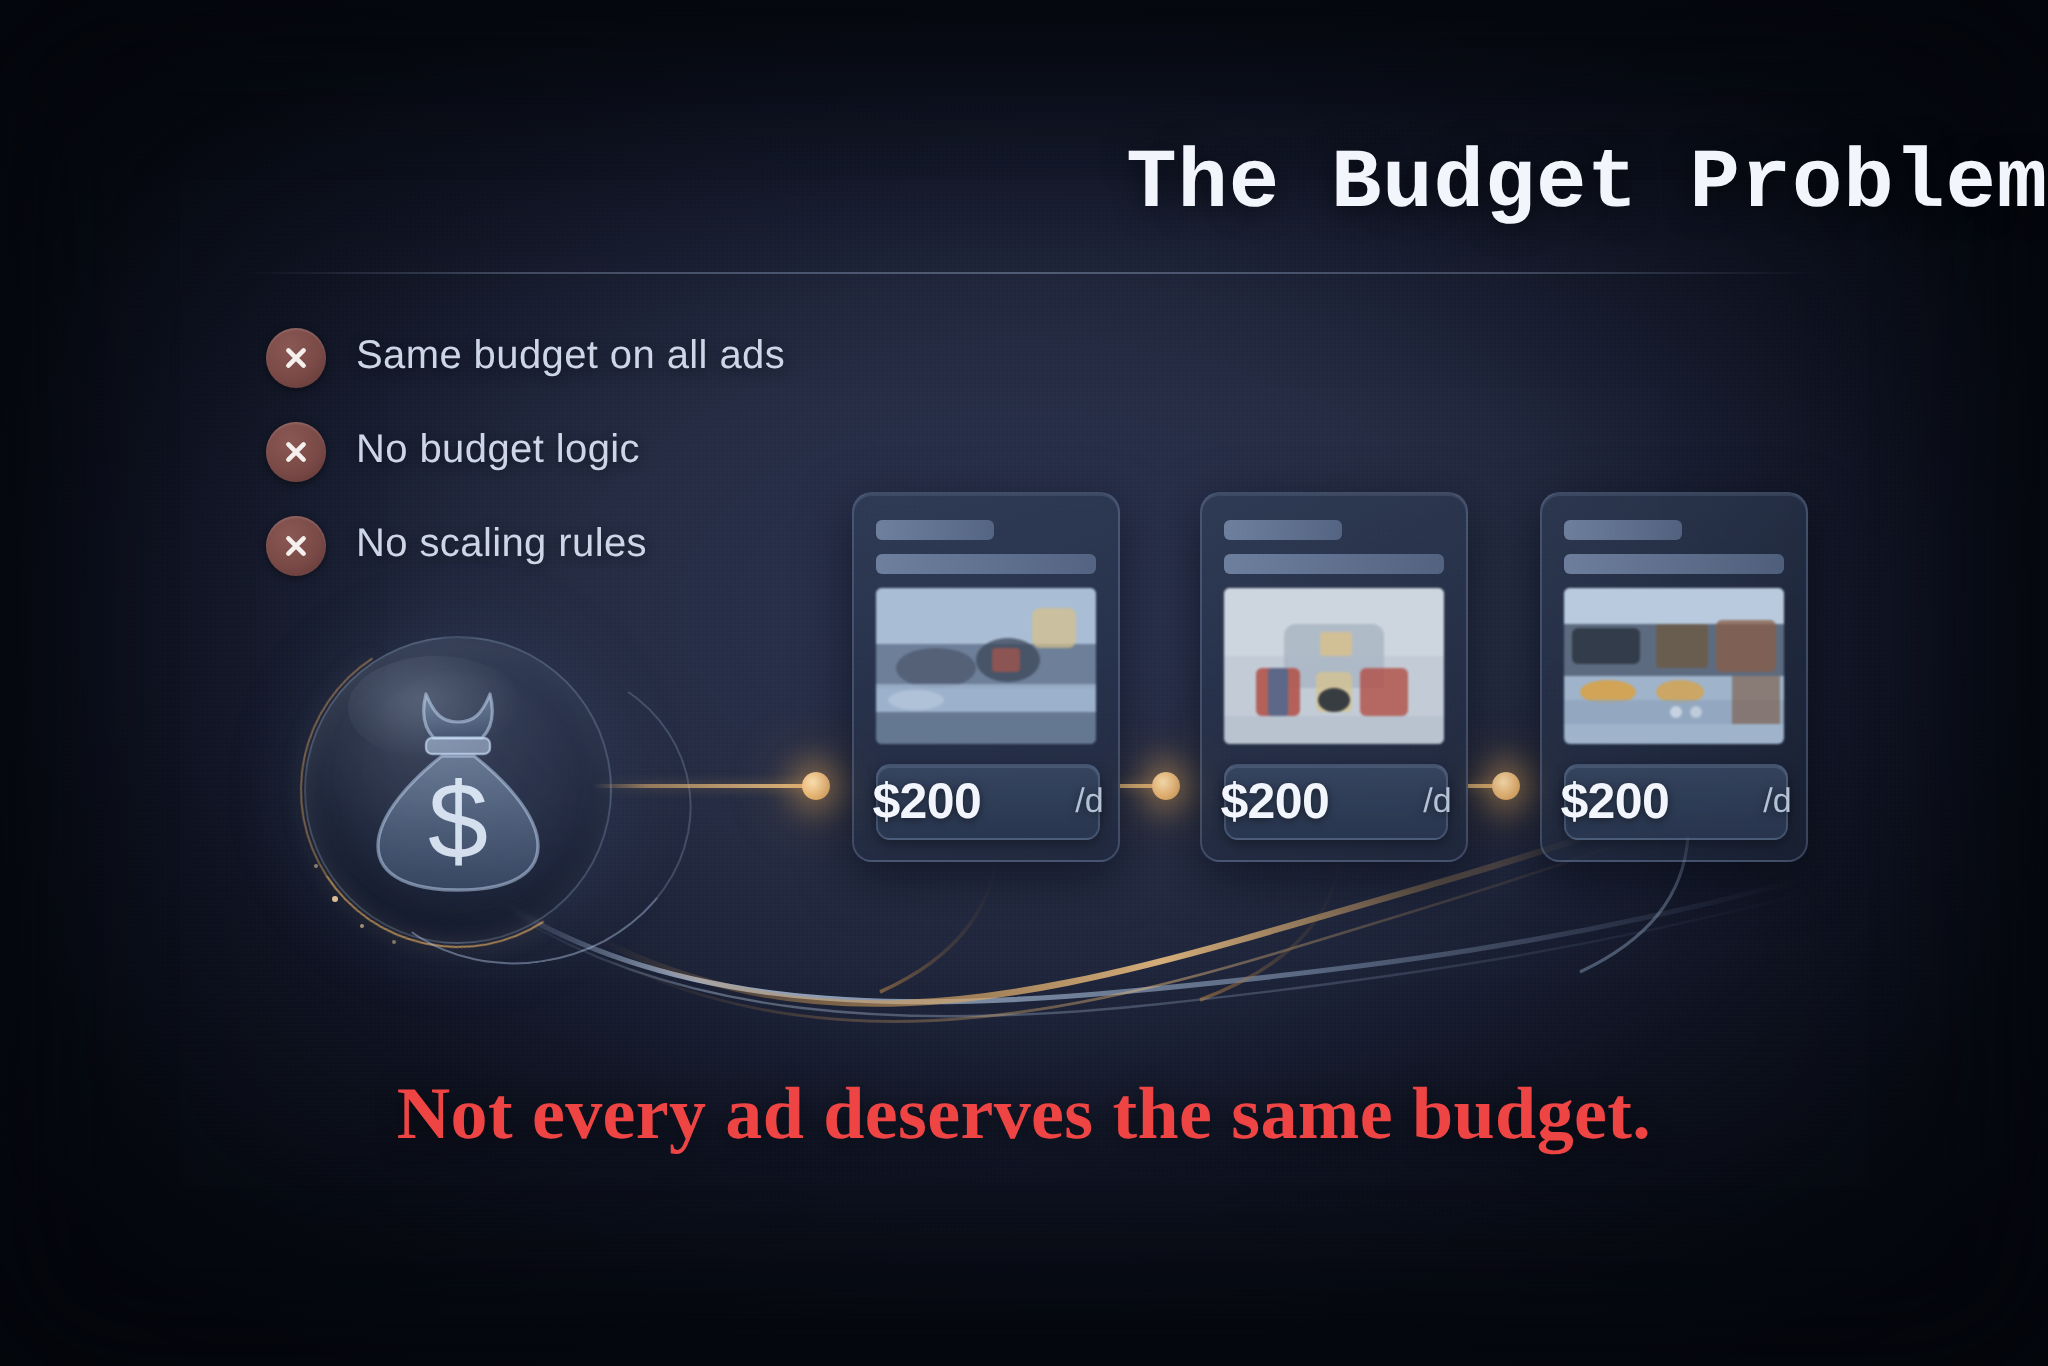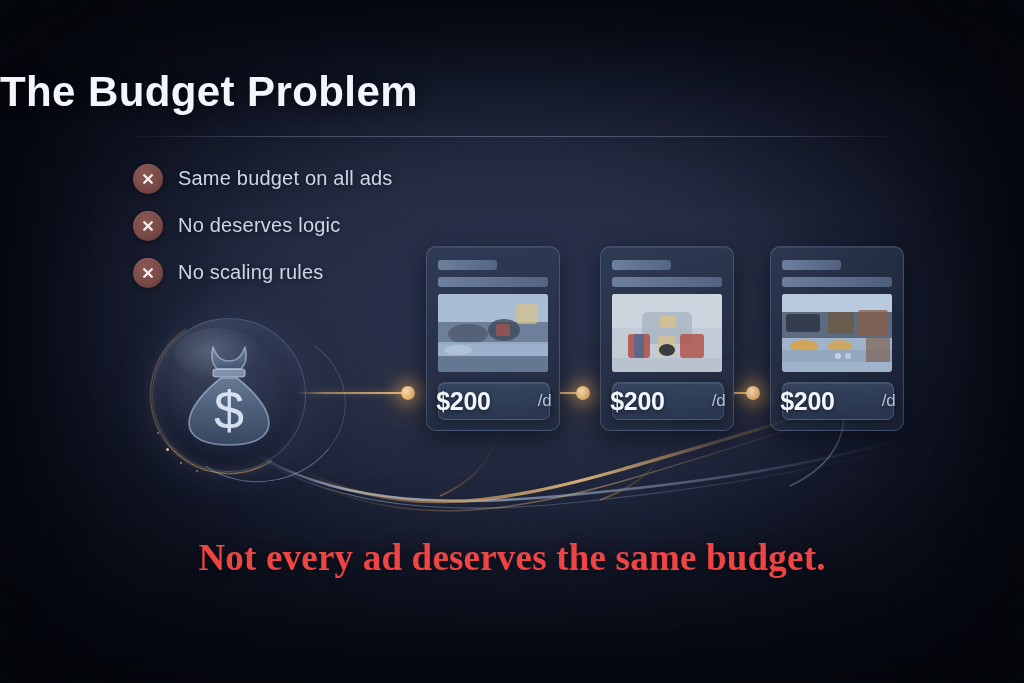--- a/index.html
+++ b/index.html
@@ -33,22 +33,22 @@
     position:absolute;inset:0;
     opacity:.16;
     background-image:
       repeating-linear-gradient(0deg, rgba(255,255,255,.05) 0 1px, rgba(0,0,0,0) 1px 2px),
       repeating-linear-gradient(90deg, rgba(255,255,255,.04) 0 1px, rgba(0,0,0,0) 1px 2px);
   }
 
   
   .title{
     position:absolute;top:68px;left:0;width:100%;
-    text-align:left;
-    font-family:Liberation Sans, sans-serif;
+    text-align:right;
+    font-family:Liberation Mono, monospace;
     font-size:42px;font-weight:700;
     color:#f2f5fb;
     letter-spacing:.4px;
     text-shadow:0 2px 14px rgba(0,0,0,.6);
   }
   .divider{
     position:absolute;top:136px;left:122px;width:786px;height:1px;
     background:linear-gradient(to right, rgba(150,170,205,0) 0%, rgba(165,185,220,.30) 18%, rgba(175,195,228,.34) 50%, rgba(165,185,220,.28) 82%, rgba(150,170,205,0) 100%);
   }
 
@@ -210,21 +210,21 @@
       </span>
       <span class="bullet-label">Same budget on all ads</span>
     </div>
 
     <div class="bullet">
       <span class="bullet-icon">
         <svg width="16" height="16" viewBox="0 0 16 16">
           <path d="M4.2 4.2 L11.8 11.8 M11.8 4.2 L4.2 11.8" stroke="#f4f0ee" stroke-width="2.3" stroke-linecap="round"></path>
         </svg>
       </span>
-      <span class="bullet-label">No deserves logic</span>
+      <span class="bullet-label">No budget logic</span>
     </div>
 
     <div class="bullet">
       <span class="bullet-icon">
         <svg width="16" height="16" viewBox="0 0 16 16">
           <path d="M4.2 4.2 L11.8 11.8 M11.8 4.2 L4.2 11.8" stroke="#f4f0ee" stroke-width="2.3" stroke-linecap="round"></path>
         </svg>
       </span>
       <span class="bullet-label">No scaling rules</span>
     </div>

